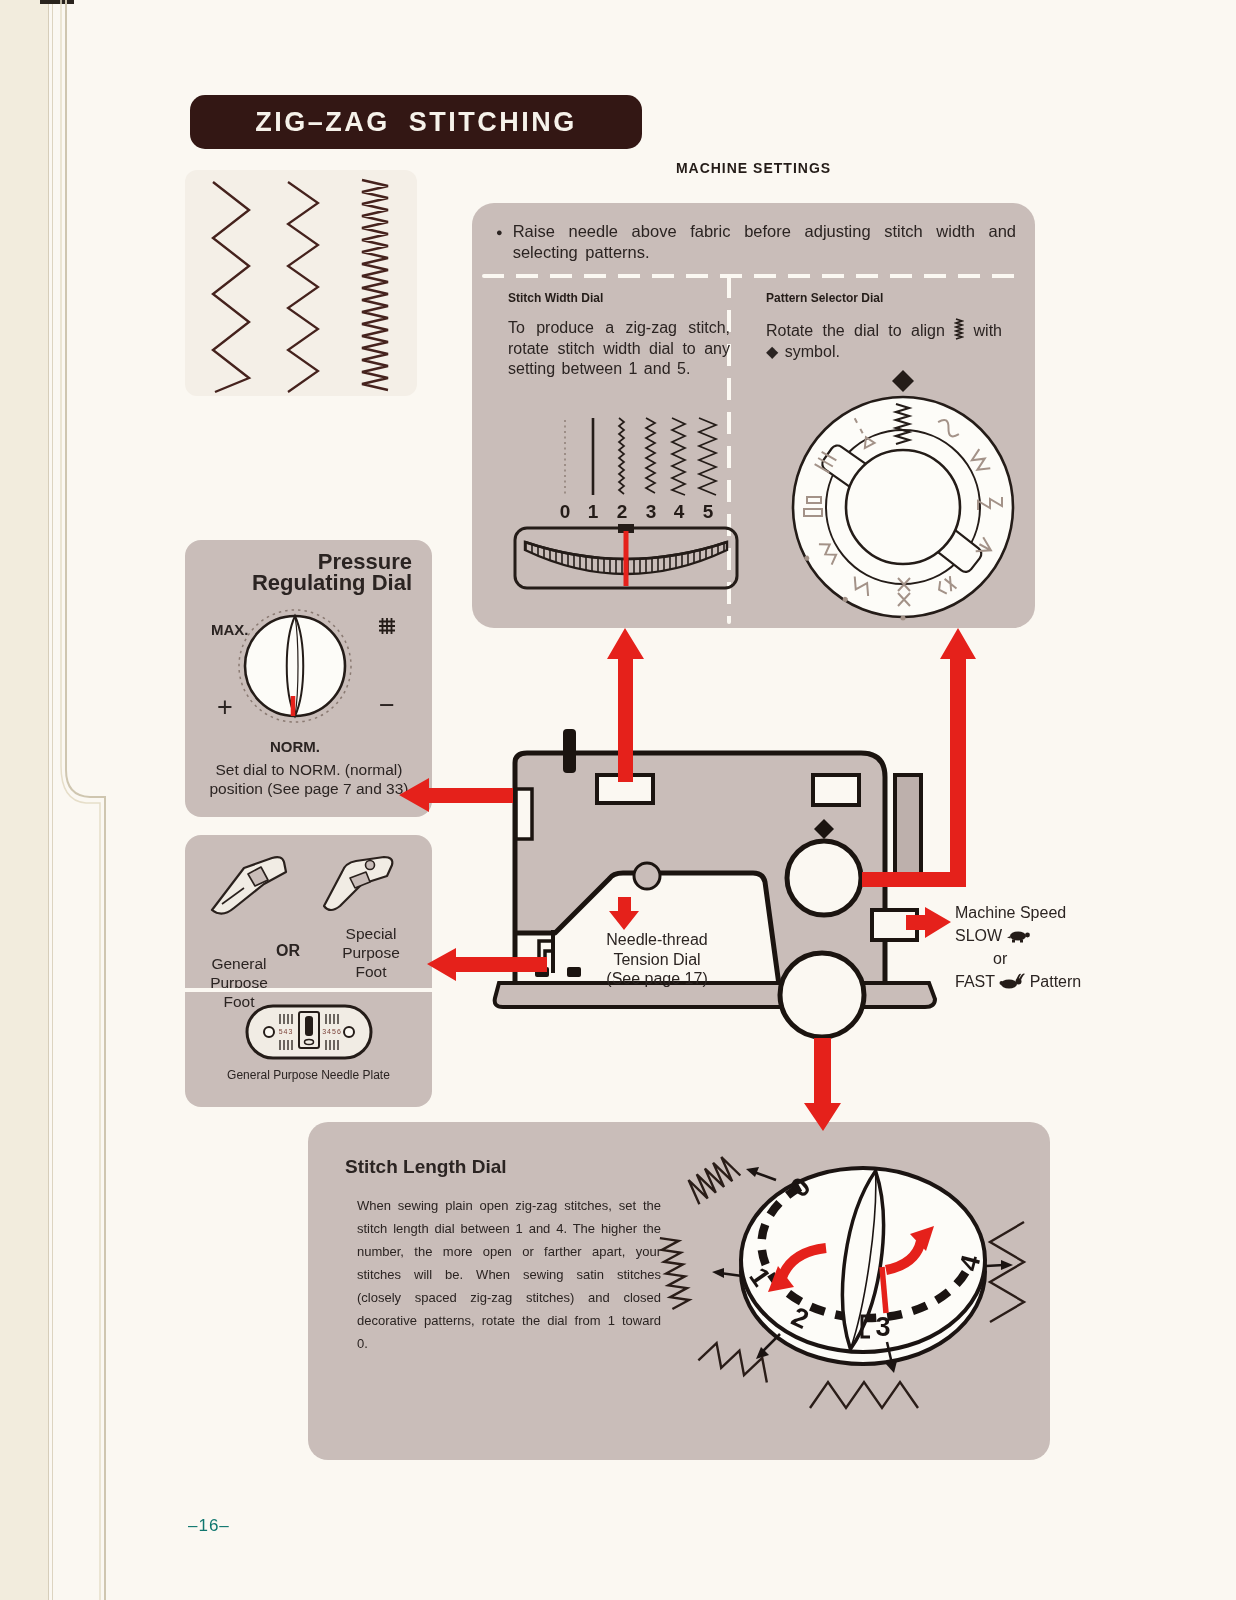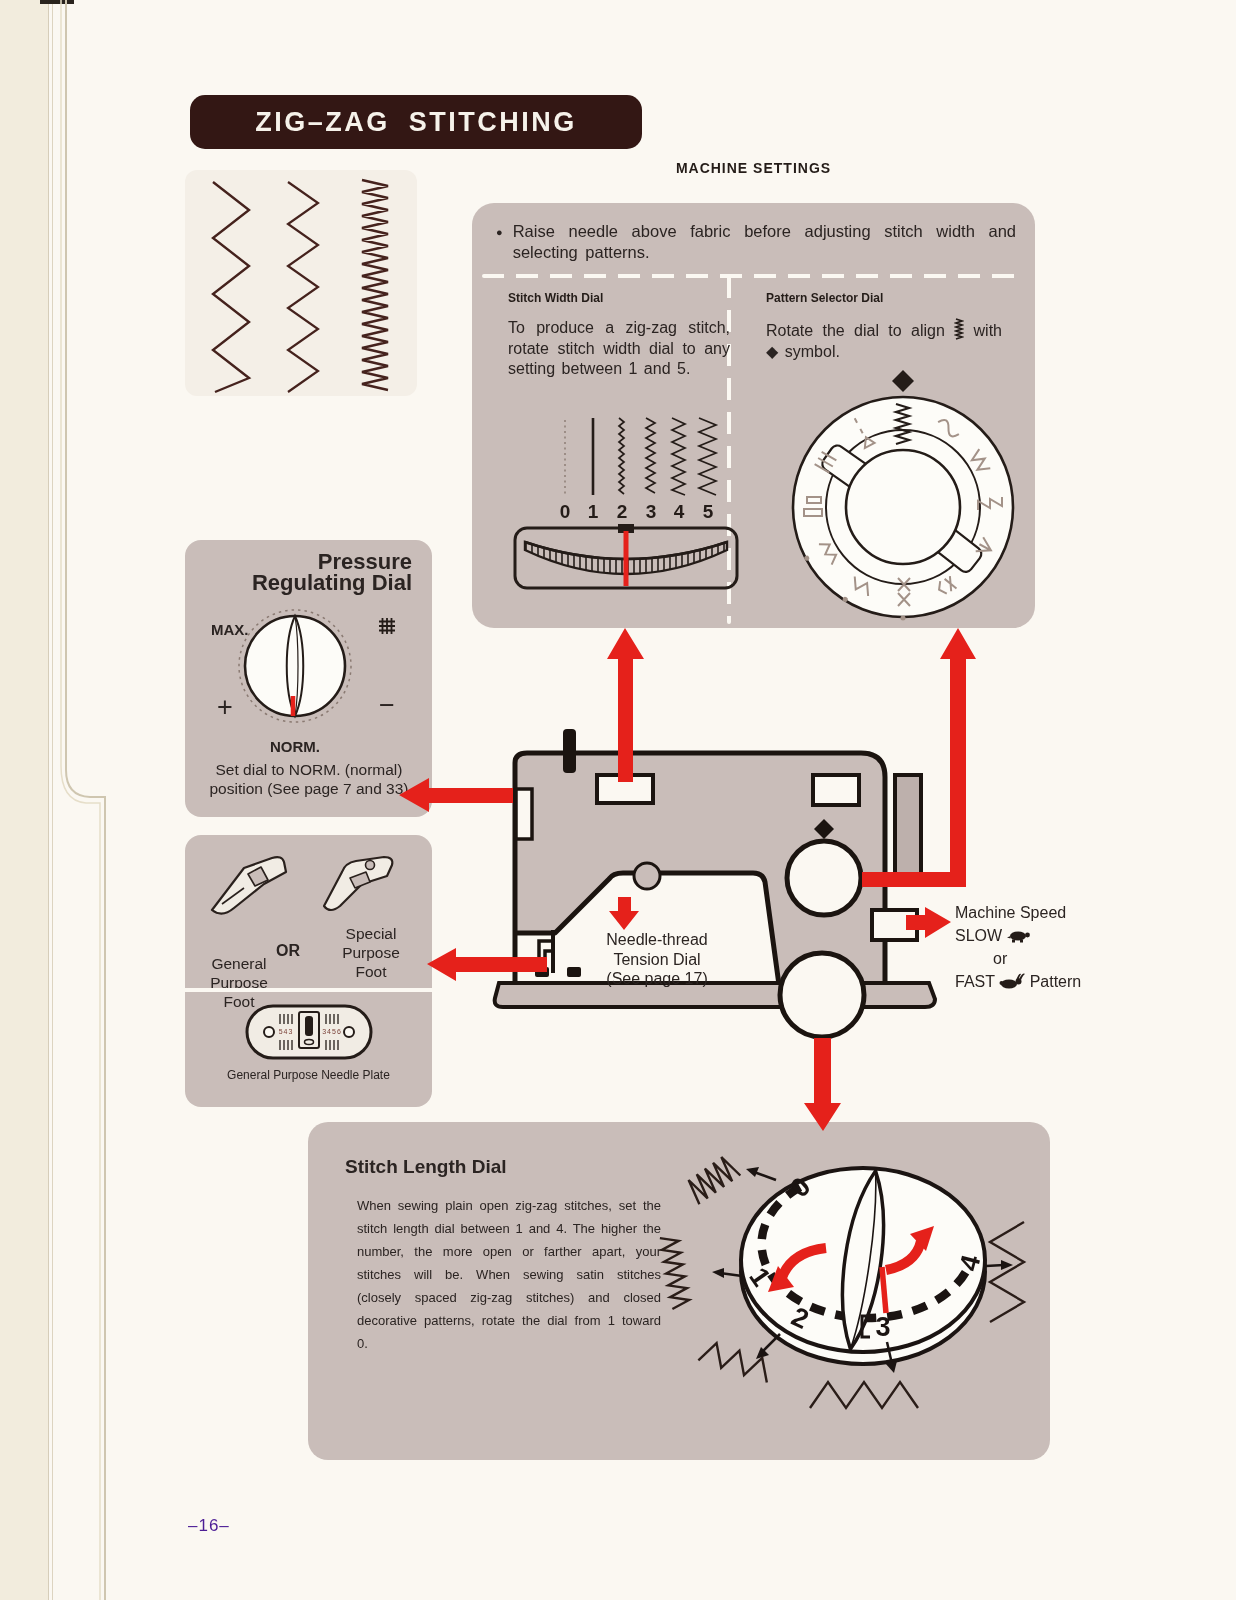--- a/index.html
+++ b/index.html
@@ -51,21 +51,21 @@
   .plate-lab{left:205px;top:1066px;width:207px;text-align:center;font-size:12px;line-height:19px;}
   
   .tension{left:577px;top:930px;width:160px;text-align:center;font-size:16px;line-height:19.5px;}
   .speed{left:955px;top:901px;font-size:16px;line-height:23px;}
   .speed .ind{padding-left:38px;}
   .speed svg{vertical-align:-2px;}
   
   .slbox{left:308px;top:1122px;width:742px;height:338px;border-radius:20px;}
   .sl-head{left:345px;top:1156px;font-size:19px;font-weight:bold;}
   .sl-p{left:345px;top:1194px;width:304px;font-size:13px;line-height:23px;text-align:justify;word-spacing:2px;margin-left:12px;}
-  .pagenum{left:188px;top:1516px;font-size:17px;letter-spacing:1px;color:#4c1d95;}
+  .pagenum{left:188px;top:1516px;font-size:17px;letter-spacing:1px;color:#0f766e;}
   .sample-panel{left:185px;top:170px;width:232px;height:226px;background:#f4efe7;border-radius:12px;}
 </style>
 </head>
 <body>
 
 <div class="page">
 
   <div class="abs edge-strip"></div>
   <div class="abs edge-line2"></div>
   <div class="abs edge-sliver"></div>

